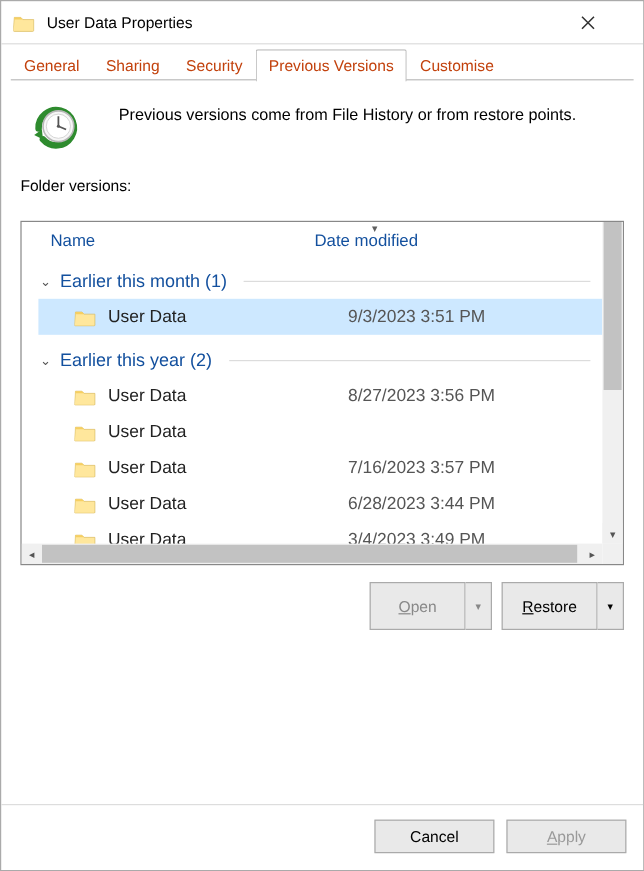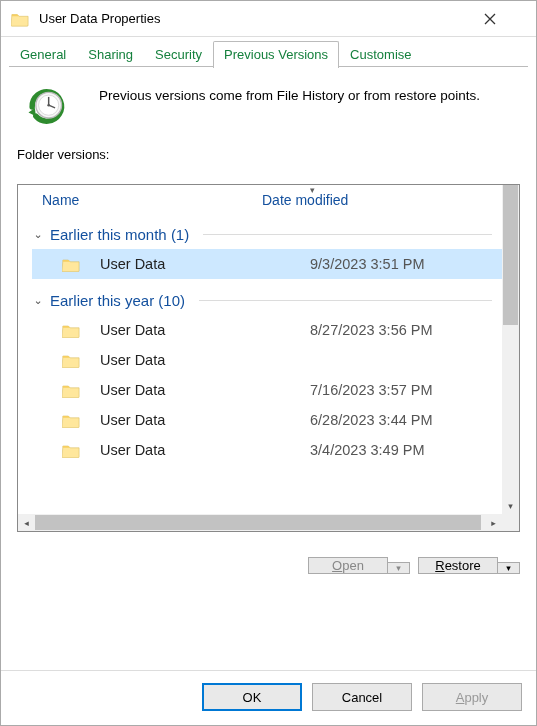--- a/index.html
+++ b/index.html
@@ -49,21 +49,21 @@
     bottom: 0; left: 8px; right: 8px;
     border-bottom: 1px solid #bbb;
   }
   .tab {
     font-size: 13px;
     padding: 5px 10px 5px 10px;
     border: 1px solid transparent;
     border-bottom: none;
     position: relative;
     z-index: 1;
-    color: #15803d;
+    color: #c2410c;
     text-align: center;
   }
   .tab.active {
     border-color: #bbb;
     background: #fff;
     border-top-left-radius: 2px;
     border-top-right-radius: 2px;
     z-index: 2;
     padding-bottom: 6px;
     margin-bottom: -1px;
@@ -80,21 +80,21 @@
     gap: 32px;
     margin-bottom: 18px;
     margin-top: 6px;
   }
   .intro .clock-icon { width: 44px; height: 44px; flex:none; margin-left: 6px; }
   .intro .text { font-size: 13.5px; line-height: 1.35; padding-top: 2px; }
   .section-label { font-size: 13px; margin-bottom: 22px; }
   
   .list-frame {
     border: 1px solid #888;
-    height: 348px;
+    height: 287px;
     position: relative;
     display: flex;
     flex-direction: column;
     overflow: hidden;
   }
   .header-row {
     display: flex;
     height: 30px;
     align-items: center;
     font-size: 14px;
@@ -181,38 +181,36 @@
     margin-right: 10px;
     height: 0;
   }
   .item-row {
     display: flex;
     align-items: center;
     height: 30px;
     font-size: 14.5px;
     color: #222;
     padding-left: 30px;
-    gap: 10px;
   }
   .item-row.selected { background: #cde8ff; }
   .item-row .fi { width: 18px; height: 15px; margin-right: 10px; flex:none; }
   .item-row .name { flex: 0 0 200px; }
   .item-row .date { color: #555; }
   
   .action-row {
     display: flex;
     justify-content: flex-end;
     gap: 8px;
     margin-top: 14px;
     margin-bottom: 2px;
   }
   .splitbtn {
     display: flex;
-    height: 28px;
-    align-items: flex-end;
+    height: 40px;
   }
   .splitbtn .main {
     min-width: 80px;
     border: 1px solid #aaa;
     background: #e9e9e9;
     display: flex; align-items:center; justify-content:center;
     font-size: 13px;
     padding: 0 10px;
   }
   .splitbtn .drop {
@@ -309,21 +307,21 @@
               <path d="M1 3 h6 l2 2 h10 v10 a1 1 0 0 1 -1 1 h-17 a1 1 0 0 1 -1 -1 z" fill="#ffe79c" stroke="#d6b85a" stroke-width="0.6"></path>
               <path d="M1 3 h6 l2 2 h-8 z" fill="#f6cf62"></path>
             </svg>
             <span class="name">User Data</span>
             <span class="date">9/3/2023 3:51 PM</span>
           </div>
         </div>
         <div class="group">
           <div class="group-header">
             <span class="chev">⌄</span>
-            <span class="label">Earlier this year (10)</span>
+            <span class="label">Earlier this year (2)</span>
             <span class="rule"></span>
           </div>
           <div class="item-row">
             <svg class="fi" viewBox="0 0 20 16">
               <path d="M1 3 h6 l2 2 h10 v10 a1 1 0 0 1 -1 1 h-17 a1 1 0 0 1 -1 -1 z" fill="#ffe79c" stroke="#d6b85a" stroke-width="0.6"></path>
               <path d="M1 3 h6 l2 2 h-8 z" fill="#f6cf62"></path>
             </svg>
             <span class="name">User Data</span>
             <span class="date">8/27/2023 3:56 PM</span>
           </div>
@@ -386,18 +384,17 @@
       <div class="main">
           <span><span class="underline-letter">R</span><span id="restore-rest">estore</span></span>
         </div>
       <div class="drop">▾</div>
     </div>
   </div>
 
 </div>
 
 <div class="dialog-buttons">
-  <div class="dlg-btn primary">OK</div>
   <div class="dlg-btn">Cancel</div>
   <div class="dlg-btn disabled">
       <span><span class="underline-letter">A</span><span id="apply-rest">pply</span></span>
     </div>
 </div>
 
 </body></html>

